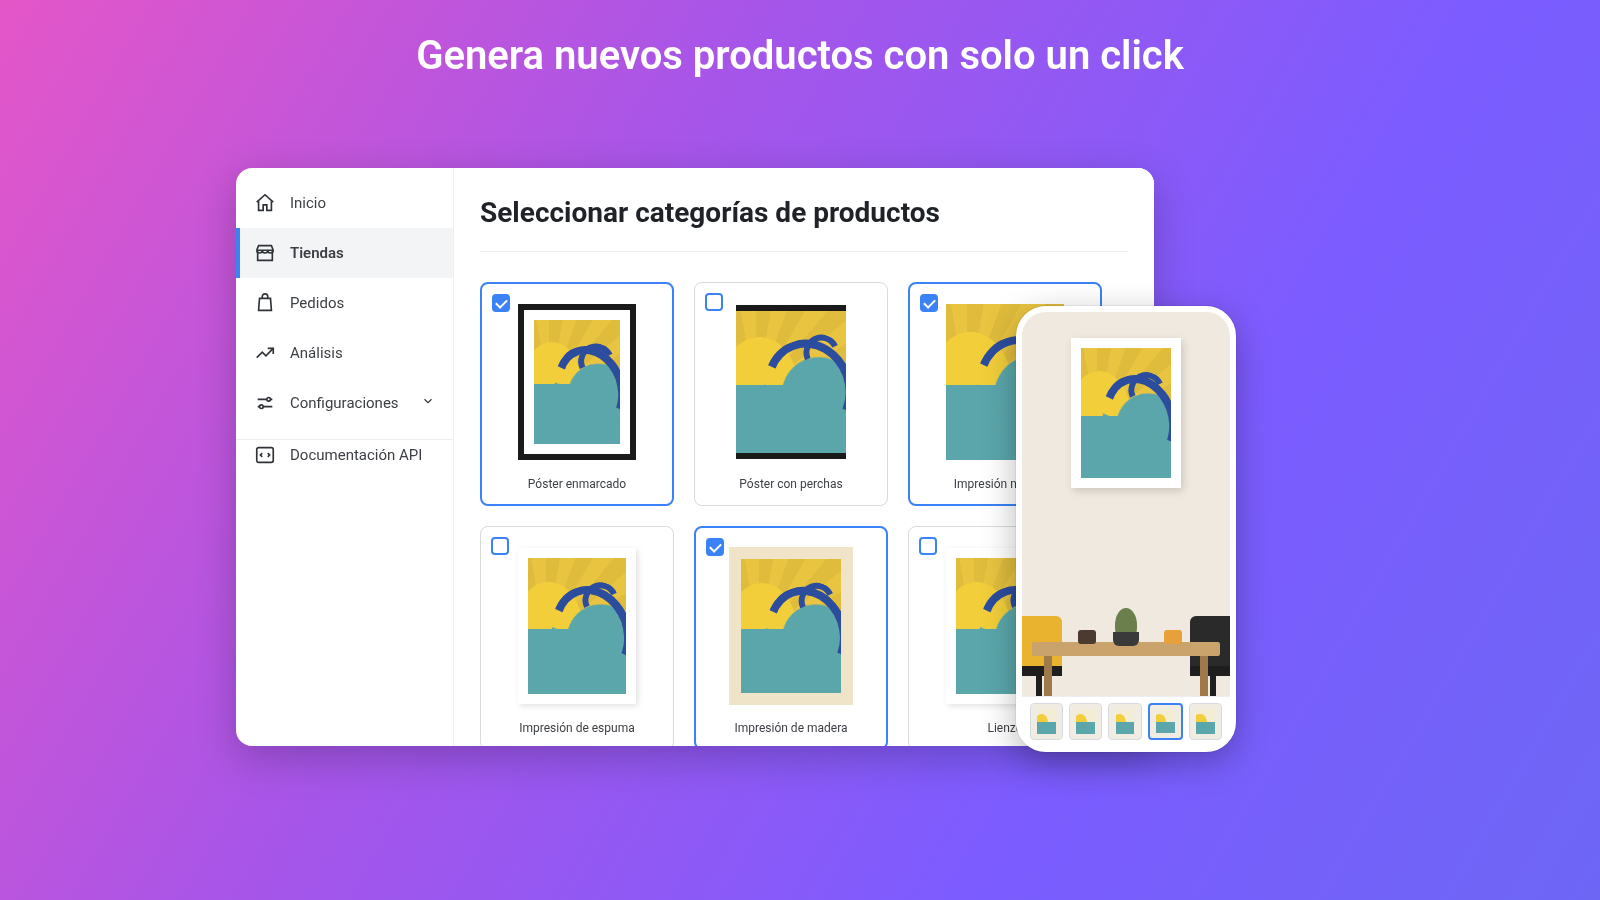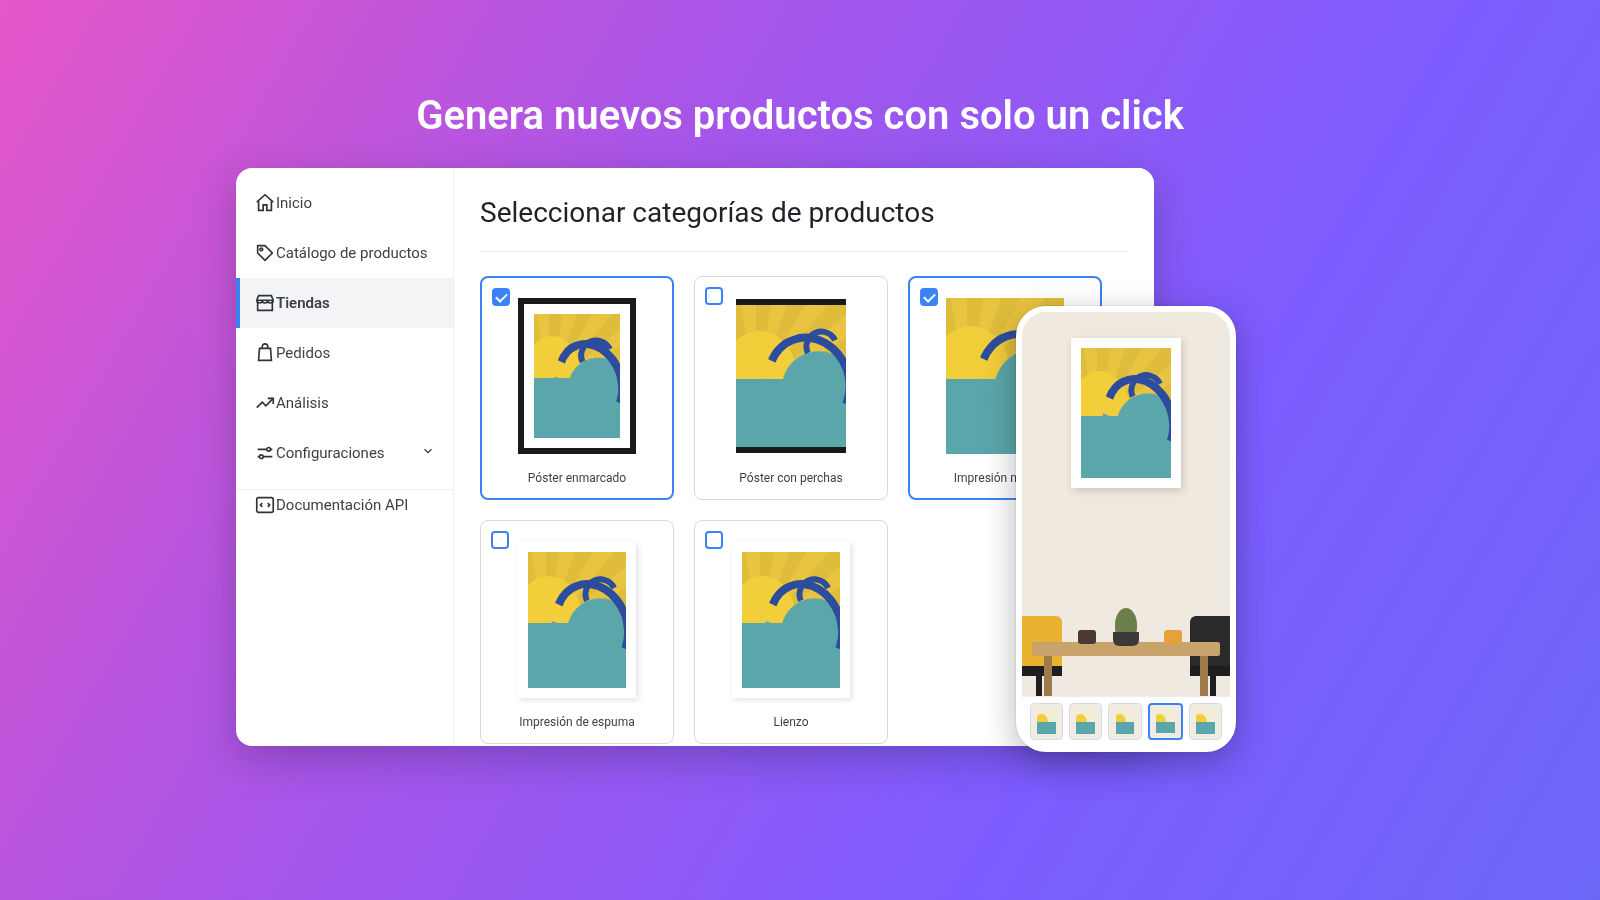--- a/index.html
+++ b/index.html
@@ -9,21 +9,21 @@
     font-family: -apple-system, BlinkMacSystemFont, 'Segoe UI', Roboto, sans-serif;
     background: linear-gradient(120deg, #e456c8 0%, #a855e8 35%, #7c5cff 70%, #6d66f5 100%);
     overflow: hidden;
     position: relative;
   }
   .hero-title {
     text-align: center;
     color: #fff;
     font-size: 40px;
     font-weight: 600;
-    margin-top: 92px;
+    margin-top: 32px;
   }
   .app-window {
     position: absolute;
     top: 168px;
     left: 236px;
     width: 918px;
     height: 578px;
     background: #fff;
     border-radius: 16px;
     box-shadow: 0 12px 40px rgba(0,0,0,0.22);
@@ -34,20 +34,21 @@
   .sidebar {
     width: 218px;
     border-right: 1px solid #eceef1;
     display: flex;
     flex-direction: column;
     padding-top: 10px;
   }
   .nav-item {
     display: flex;
     align-items: center;
+    gap: 14px;
     padding: 14px 18px;
     font-size: 15px;
     color: #3c3f44;
     cursor: pointer;
     position: relative;
     border-bottom: none;
   }
   .nav-item.active {
     background: #f3f4f6;
     font-weight: 600;
@@ -70,25 +71,25 @@
   .chev svg { width:14px; height:14px; stroke:#2f3338; stroke-width:2; fill:none; }
   
   .main {
     flex: 1;
     padding: 28px 26px;
     overflow: hidden;
     background: #fff;
   }
   .main h1 {
     font-size: 28px;
-    font-weight: 400;
+    font-weight: 700;
     color: #1f2328;
     border-bottom: 1px solid #eceef1;
     padding-bottom: 22px;
-    margin-bottom: 24px;
+    margin-bottom: 30px;
   }
   .grid {
     display: grid;
     grid-template-columns: repeat(3, 194px);
     gap: 20px;
   }
   .card {
     border: 1px solid #d7dbe0;
     border-radius: 8px;
     padding: 10px 10px 14px 10px;
@@ -252,29 +253,20 @@
   <nav class="sidebar">
     <div class="nav-item">
       <span class="nav-icon">
         <svg viewBox="0 0 24 24">
             <path d="M3 11 12 3l9 8"></path>
             <path d="M5 10v10h5v-6h4v6h5V10"></path>
           </svg>
       </span>
       <span>Inicio</span>
     </div>
-    <div class="nav-item">
-      <span class="nav-icon">
-        <svg viewBox="0 0 24 24">
-            <path d="M20 12 12 20 4 12V4h8z"></path>
-            <circle cx="8" cy="8" r="1.5"></circle>
-          </svg>
-      </span>
-      <span>Catálogo de productos</span>
-    </div>
     <div class="nav-item active">
       <span class="nav-icon">
         <svg viewBox="0 0 24 24">
             <path d="M4 9h16v11H4z"></path>
             <path d="M3 9 5 4h14l2 5"></path>
             <path d="M3 9a3 3 0 0 0 6 0 3 3 0 0 0 6 0 3 3 0 0 0 6 0"></path>
           </svg>
       </span>
       <span>Tiendas</span>
     </div>
@@ -380,20 +372,34 @@
                 <div class="rays"></div>
                 <div class="sun"></div>
                 <div class="sea"></div>
                 <div class="wave"></div>
               </div>
           </div>
         </div>
         <div class="card-label">Impresión de espuma</div>
       </div>
 
+      <div class="card selected">
+        <span class="check on"></span>
+        <div class="card-img">
+          <div class="wood" style="width:124px;height:158px;">
+            <div class="art" style="height:100%;">
+                <div class="rays"></div>
+                <div class="sun"></div>
+                <div class="sea"></div>
+                <div class="wave"></div>
+              </div>
+          </div>
+        </div>
+        <div class="card-label">Impresión de madera</div>
+      </div>
 
       <div class="card">
         <span class="check"></span>
         <div class="card-img">
           <div class="mat" style="width:118px;height:156px;">
             <div class="art" style="height:100%;">
                 <div class="rays"></div>
                 <div class="sun"></div>
                 <div class="sea"></div>
                 <div class="wave"></div>

